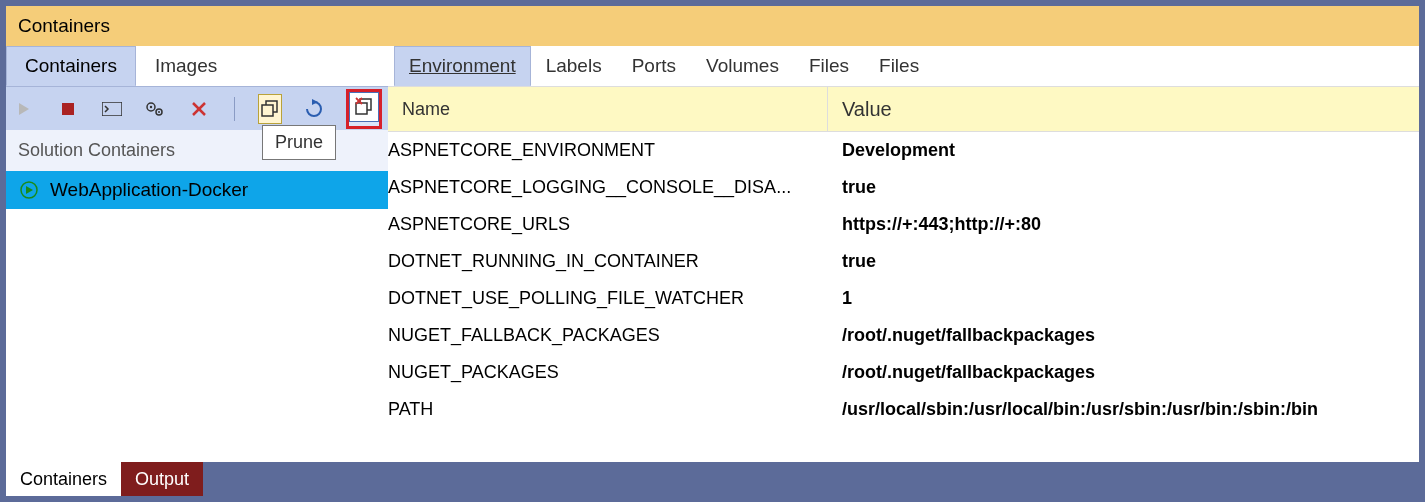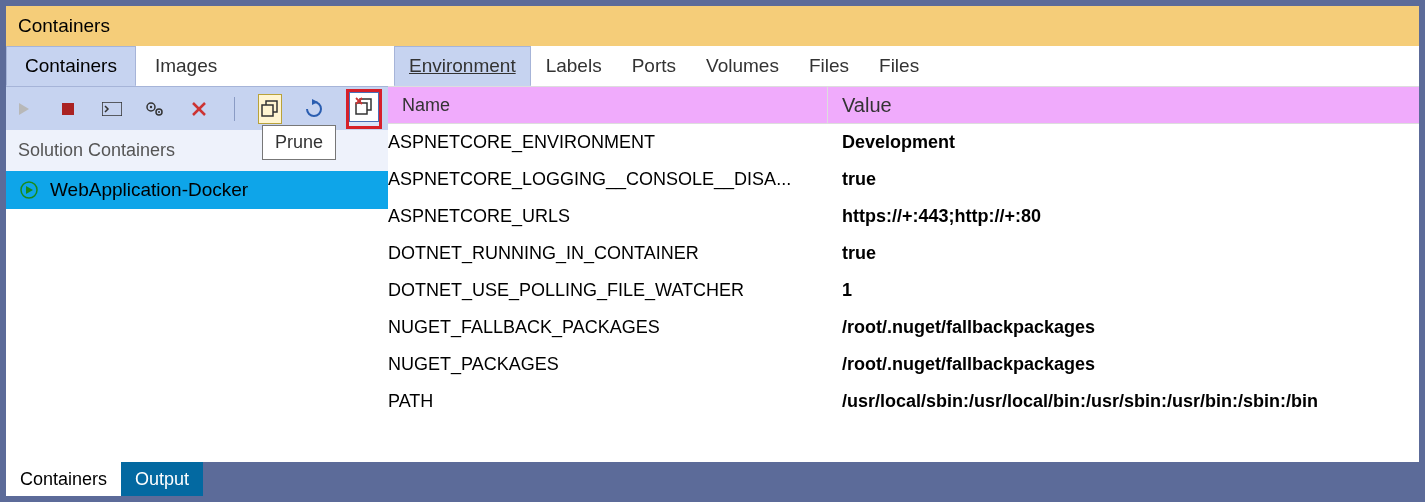--- a/index.html
+++ b/index.html
@@ -18,31 +18,31 @@
   .tbtn.refresh {  }
   .hot { border: 3px solid #d6202a; background: #dbe5fb; padding: 0; width: 40px; height: 40px; }
   .hot .inner { border:1px solid #4a6fb8;background:#fff;width:30px;height:30px;display:flex;align-items:center;justify-content:center; }
   .section-header { background:#eef2fb; padding: 10px 12px; font-size: 18px; color: #555; position: relative; }
   .list-item { background:#0ea5e9; padding: 8px 14px; display:flex; align-items:center; gap:12px; font-size:19px; color:#000;}
   .play-green { width:18px;height:18px;}
   .right-pane { flex:1; display:flex; flex-direction:column; }
   .right-tabs { display:flex; height:40px; align-items:flex-end; background:#fff; gap: 0; padding-left:6px;}
   .right-tab { padding:8px 14px; font-size:19px; color:#333; cursor:pointer; border:1px solid transparent; }
   .right-tab.active { background:#c6d3f0; border:1px solid #a6b4d8; border-bottom:1px solid #c6d3f0;text-decoration:underline; }
-  .grid-header { display:flex; background:#f0abfc; height:38px; align-items:center; border-bottom:1px solid #ddd; border-top:1px solid #ddd;justify-content:flex-end;}
+  .grid-header { display:flex; background:#fef9c3; height:46px; align-items:center; border-bottom:1px solid #ddd; border-top:1px solid #ddd;justify-content:flex-end;}
   .col-name { width:440px; padding-left:14px; font-size:18px; color:#333; border-right:1px solid #ddd; height:100%; display:flex; align-items:center;}
   .col-value { flex:1; padding-left:14px; font-size:20px; color:#333; }
   .grid-body { flex:1; overflow:hidden; }
   .grid-row { display:flex; height:37px; align-items:center; font-size:18px; color:#000; }
   .grid-row .n { width:440px; white-space:nowrap; overflow:hidden; text-overflow:ellipsis;}
   .grid-row .v { flex:1; padding-left:14px; white-space:nowrap; overflow:hidden; text-overflow:ellipsis;font-weight:bold;}
   .bottom-tabs { height: 34px; background: #5c6b99; display:flex; align-items:stretch; }
   .bottom-tab { padding: 6px 14px; font-size:18px; display:flex; align-items:center; cursor:pointer;}
   .bottom-tab.active { background:#fff; color:#000; }
-  .bottom-tab.inactive { background:#0369a1; color:#fff; }
+  .bottom-tab.inactive { background:#7f1d1d; color:#fff; }
   .tooltip { position:absolute; top:38px; left:256px; background:#fff; border:1px solid #777; padding:6px 12px; font-size:18px; color:#333; z-index:10;}
   svg { display:block; }
 </style>
 </head>
 <body>
 
 <div class="panel">
   <div class="title-bar">
     <span>Containers</span>
   </div>

